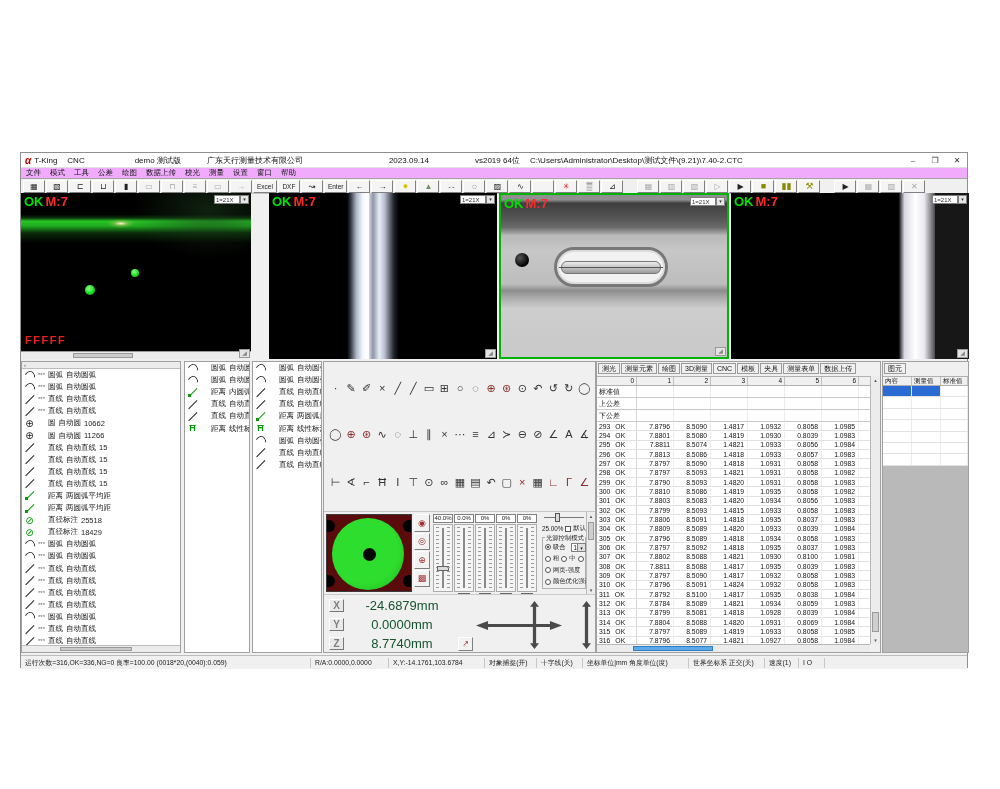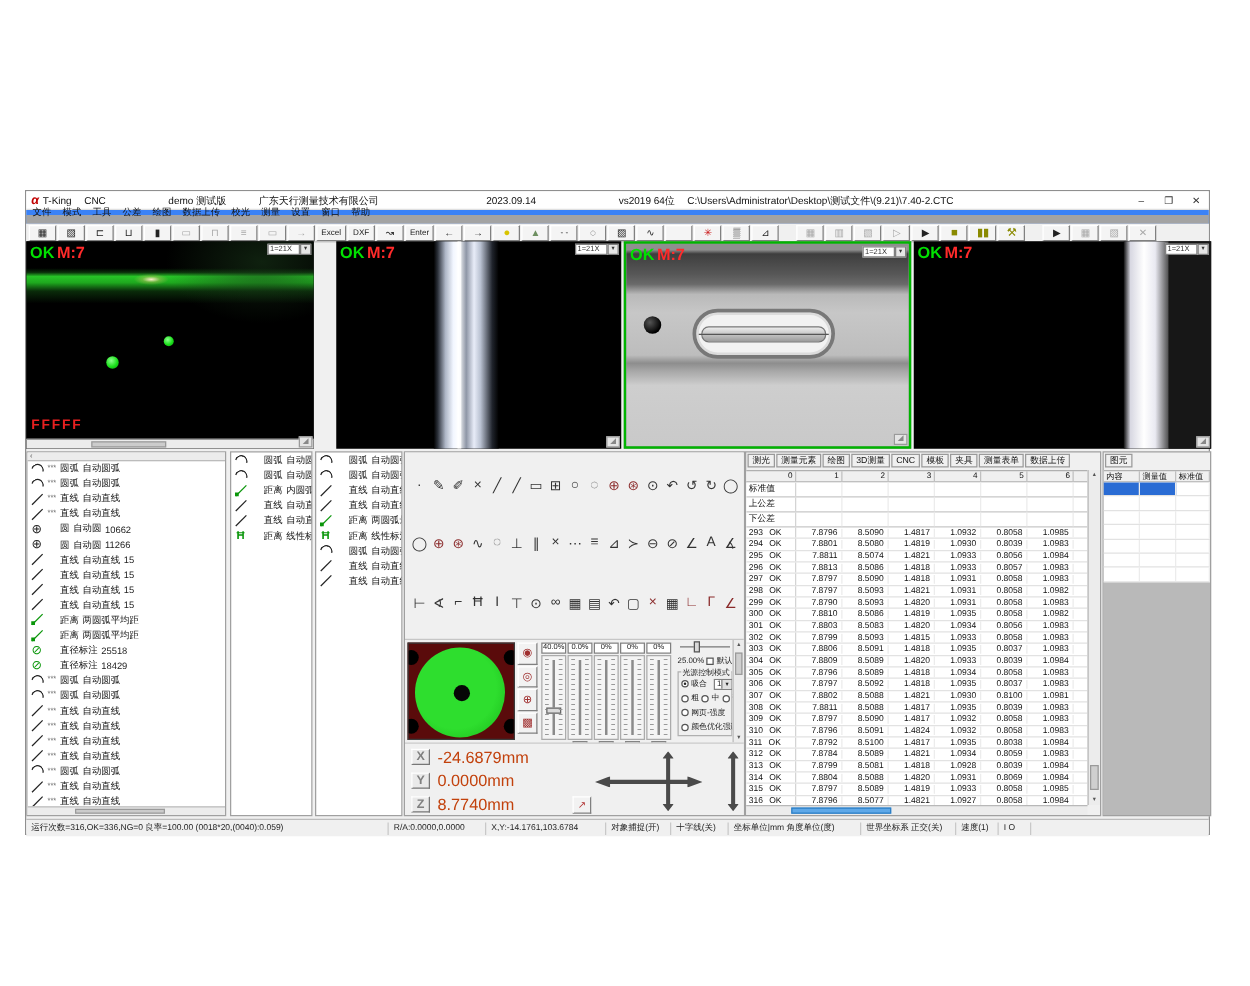--- a/index.html
+++ b/index.html
@@ -4,25 +4,25 @@
 <style>
 *{margin:0;padding:0;box-sizing:border-box}
 html,body{width:1000px;height:789px;background:#fff;overflow:hidden;
  font-family:"Liberation Sans","DejaVu Sans",sans-serif;color:#111}
 #app{position:absolute;left:20px;top:152px;width:948px;height:516px;background:#f0f0f0;
  border:1px solid #8f8f8f;font-size:8px}
 
 .titlebar{height:15px;background:#fff;display:flex;align-items:center;padding:0 4px;font-size:8px;border-bottom:1px solid #e0e0e0;white-space:nowrap}
 .logo{color:#c00000;font-weight:bold;font-style:italic;font-size:10px;margin-right:3px}
 .tb-t{margin-right:10px}
-.sp30{margin-left:40px}.sp20{margin-left:16px}.sp60{margin-left:76px}.sp40{margin-left:56px}
+.sp30{margin-left:40px}.sp20{margin-left:16px}.sp60{margin-left:76px}.sp40{margin-left:36px}
 .wbtns{margin-left:auto;display:flex;gap:10px;color:#333;font-size:8px}
 .wbtn{width:12px;text-align:center}
 
-.menubar{height:11px;display:flex;align-items:center;gap:9px;padding:0 5px;font-size:7.5px;background:#3b82f6;border-bottom:7px solid #a3a3a3}
+.menubar{height:11px;display:flex;align-items:center;gap:9px;padding:0 5px;font-size:7.5px;background:#f0abfc;border-bottom:1px solid #a3a3a3}
 
 .toolbar{height:15px;display:flex;align-items:center;gap:1px;padding:0 2px;background:#f0f0f0;border-bottom:1px solid #c4c4c4}
 .tbtn{height:13px;min-width:22px;display:flex;align-items:center;justify-content:center;font-size:8px;
  background:#f4f4f4;border:1px solid;border-color:#fff #808080 #808080 #fff;color:#222}
 .tbtn.text{font-size:6.5px;padding:0 3px}
 .tbtn.disabled{color:#a8a8a8}
 .tbtn.olive{color:#8a8a00;font-weight:bold;font-size:9px}
 .tbtn.yellow{color:#d8c400;font-size:9px}
 .tbtn.green{color:#6d8f60}
 .tbtn.red{color:#cc2020}
@@ -118,21 +118,21 @@
 .dv{flex:1;padding-left:2px;line-height:8px}
 .da{width:8px;background:#e0e0e0;border-left:1px solid #808080;font-size:5px;text-align:center;line-height:8px}
 .oscroll{position:absolute;right:0;top:150px;width:9px;height:82px;background:#ececec;border-left:1px solid #bbb;font-size:5px;color:#555;text-align:center}
 .oscroll .up{line-height:8px}.oscroll .dn{position:absolute;bottom:0;left:0;right:0;line-height:8px}
 .oscroll .th{position:absolute;left:1px;right:1px;top:10px;height:18px;background:#cfcfcf;border:1px solid #9a9a9a}
 
 .dro{position:absolute;left:0;top:232px;width:100%;bottom:0;background:#f0f0f0;border-top:1px solid #cacaca}
 .drow{position:absolute;left:5px;display:flex;align-items:center;gap:6px;height:16px}
 #drow0{top:2px}#drow1{top:21px}#drow2{top:40px}
 .axbox{width:15px;height:13px;border:1px solid;border-color:#fff #777 #777 #fff;background:#e9e9e9;color:#808080;font-weight:bold;font-size:10px;text-align:center;line-height:12px}
-.dval{width:104px;text-align:left;font-size:13px;color:#c2410c}
+.dval{width:104px;text-align:center;font-size:13px;color:#14532d}
 .diagb{position:absolute;left:134px;top:42px;width:15px;height:14px;background:#f2f2f2;border:1px solid;border-color:#fff #808080 #808080 #fff;font-size:8px;color:#b03030;text-align:center;line-height:12px}
 .joy{position:absolute;left:152px;top:6px;width:124px;height:48px}
 .jh{position:absolute;left:0;top:20px;width:86px;height:9px;background:#4a4a4a;
  clip-path:polygon(0 50%,14% 0,14% 32%,86% 32%,86% 0,100% 50%,86% 100%,86% 68%,14% 68%,14% 100%)}
 .jv{position:absolute;width:9px;height:48px;background:#4a4a4a;
  clip-path:polygon(50% 0,100% 12%,68% 12%,68% 88%,100% 88%,50% 100%,0 88%,32% 88%,32% 12%,0 12%)}
 #jv1{left:54px;top:0}#jv2{left:106px;top:0}
 
 .ttabs{display:flex;gap:1px;padding:1px 1px;height:13px;align-items:center}
 .ttab{border:1px solid #9a9a9a;background:#f0f0f0;padding:0 3px;font-size:7px;height:11px;line-height:10px;white-space:nowrap}

